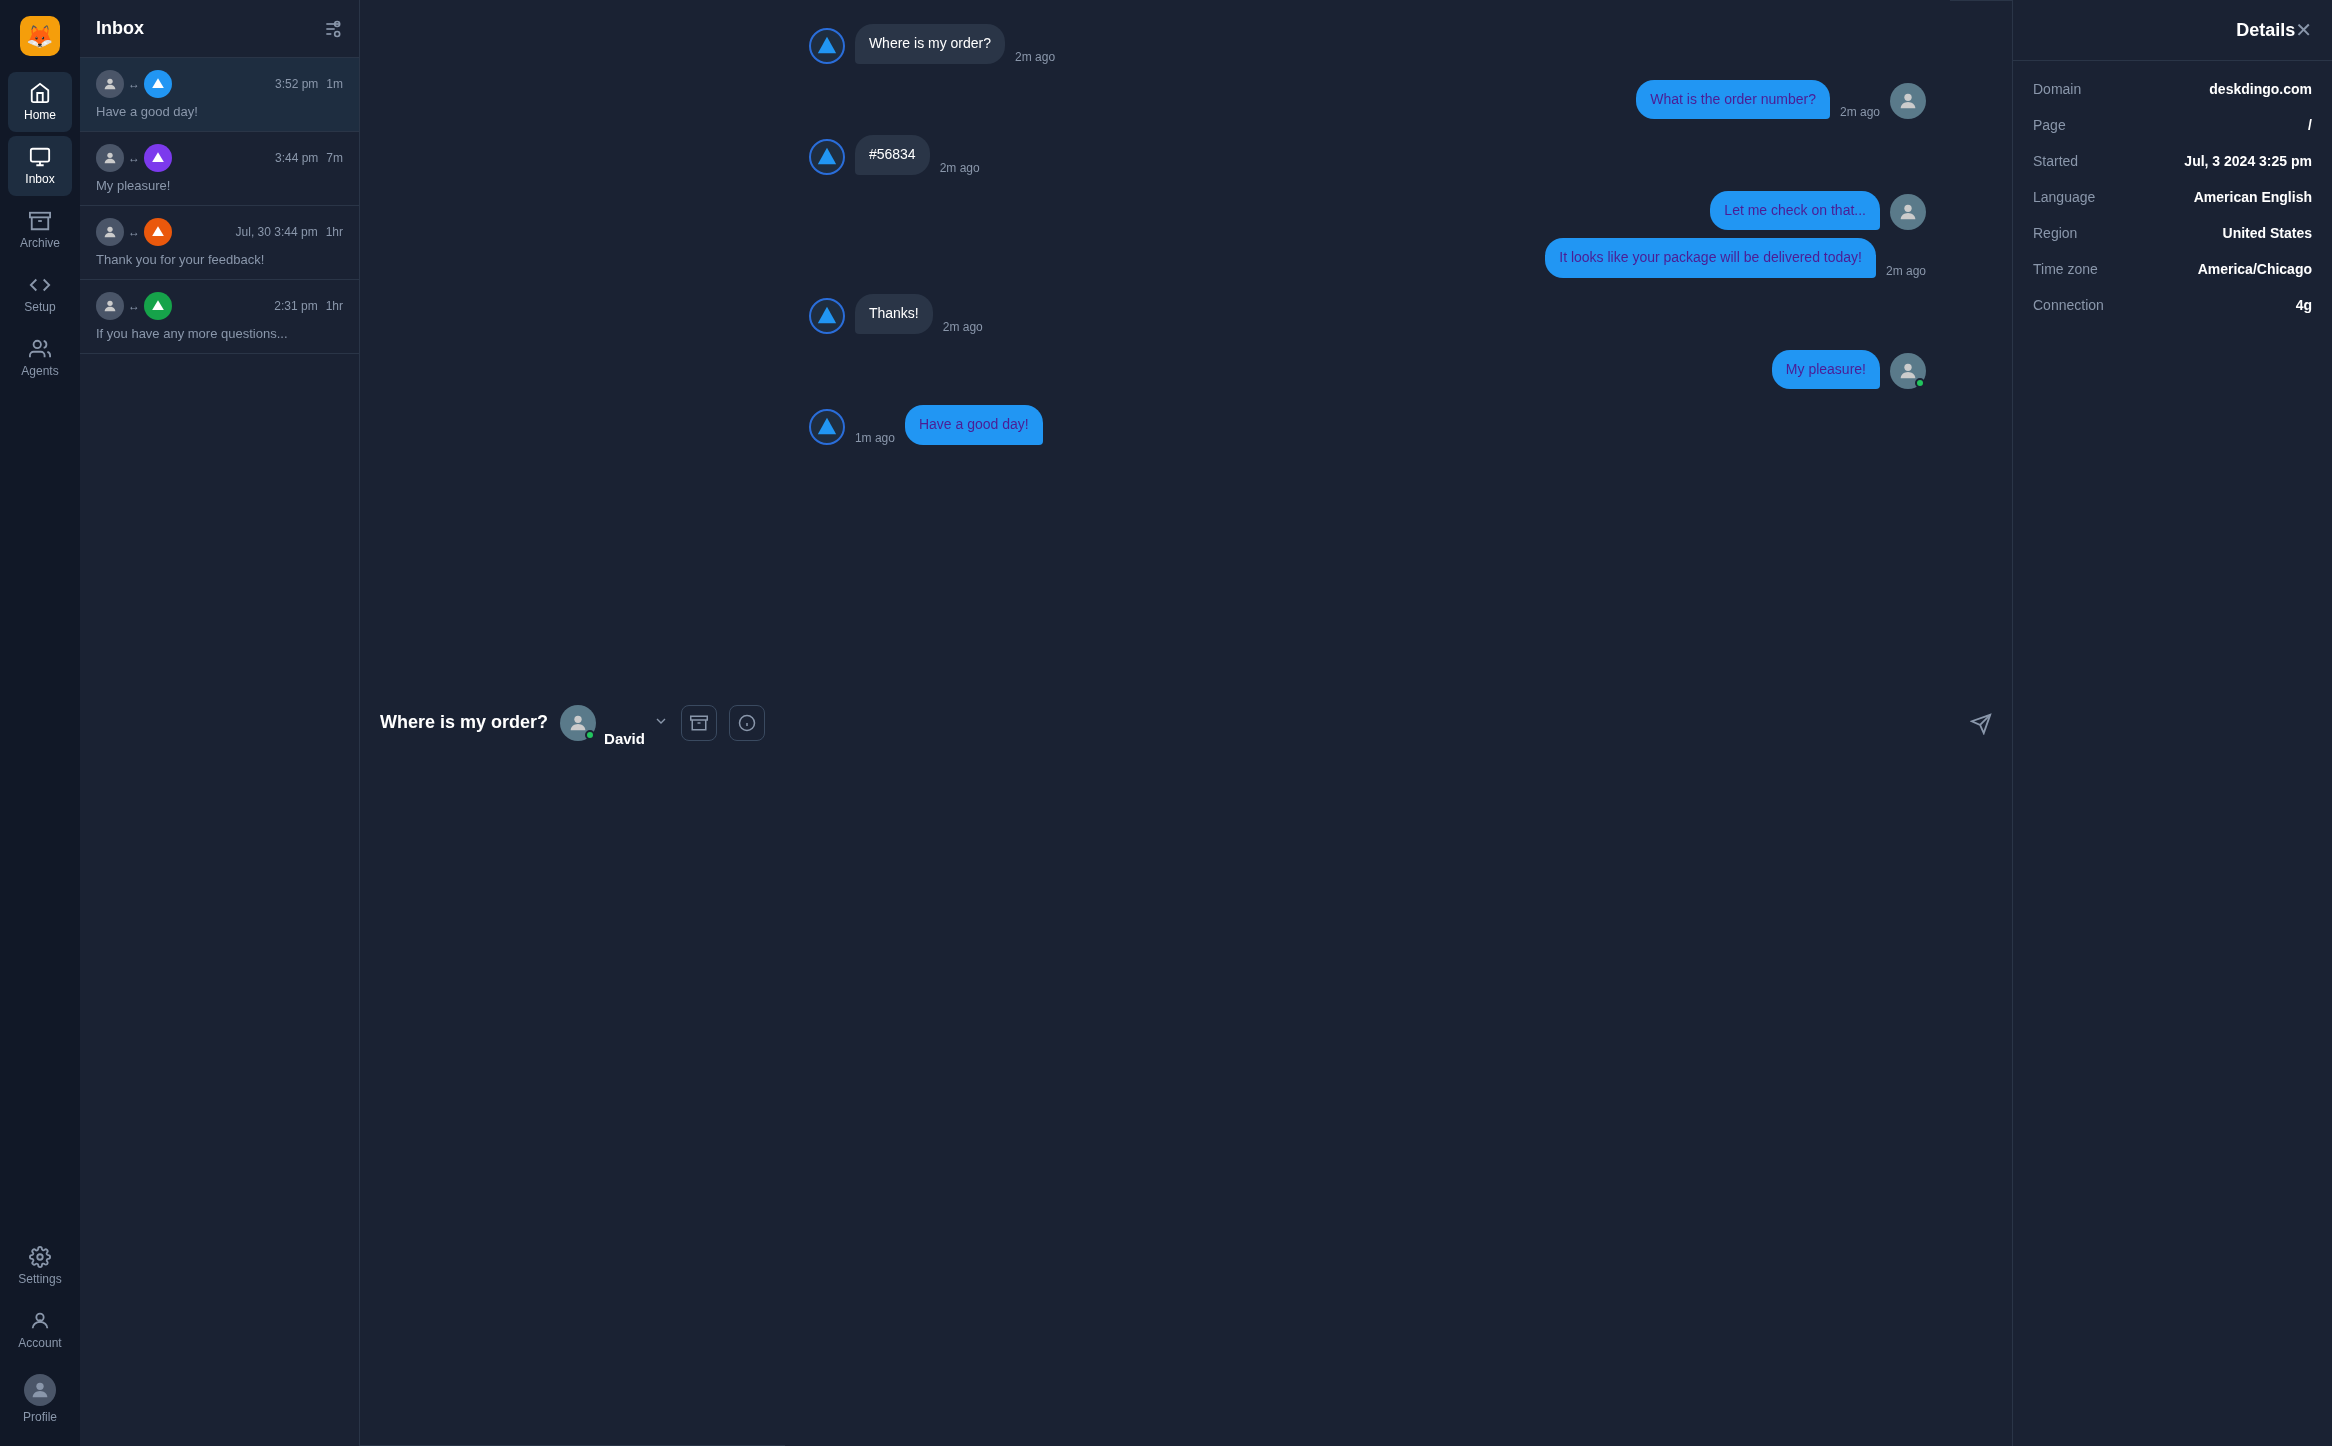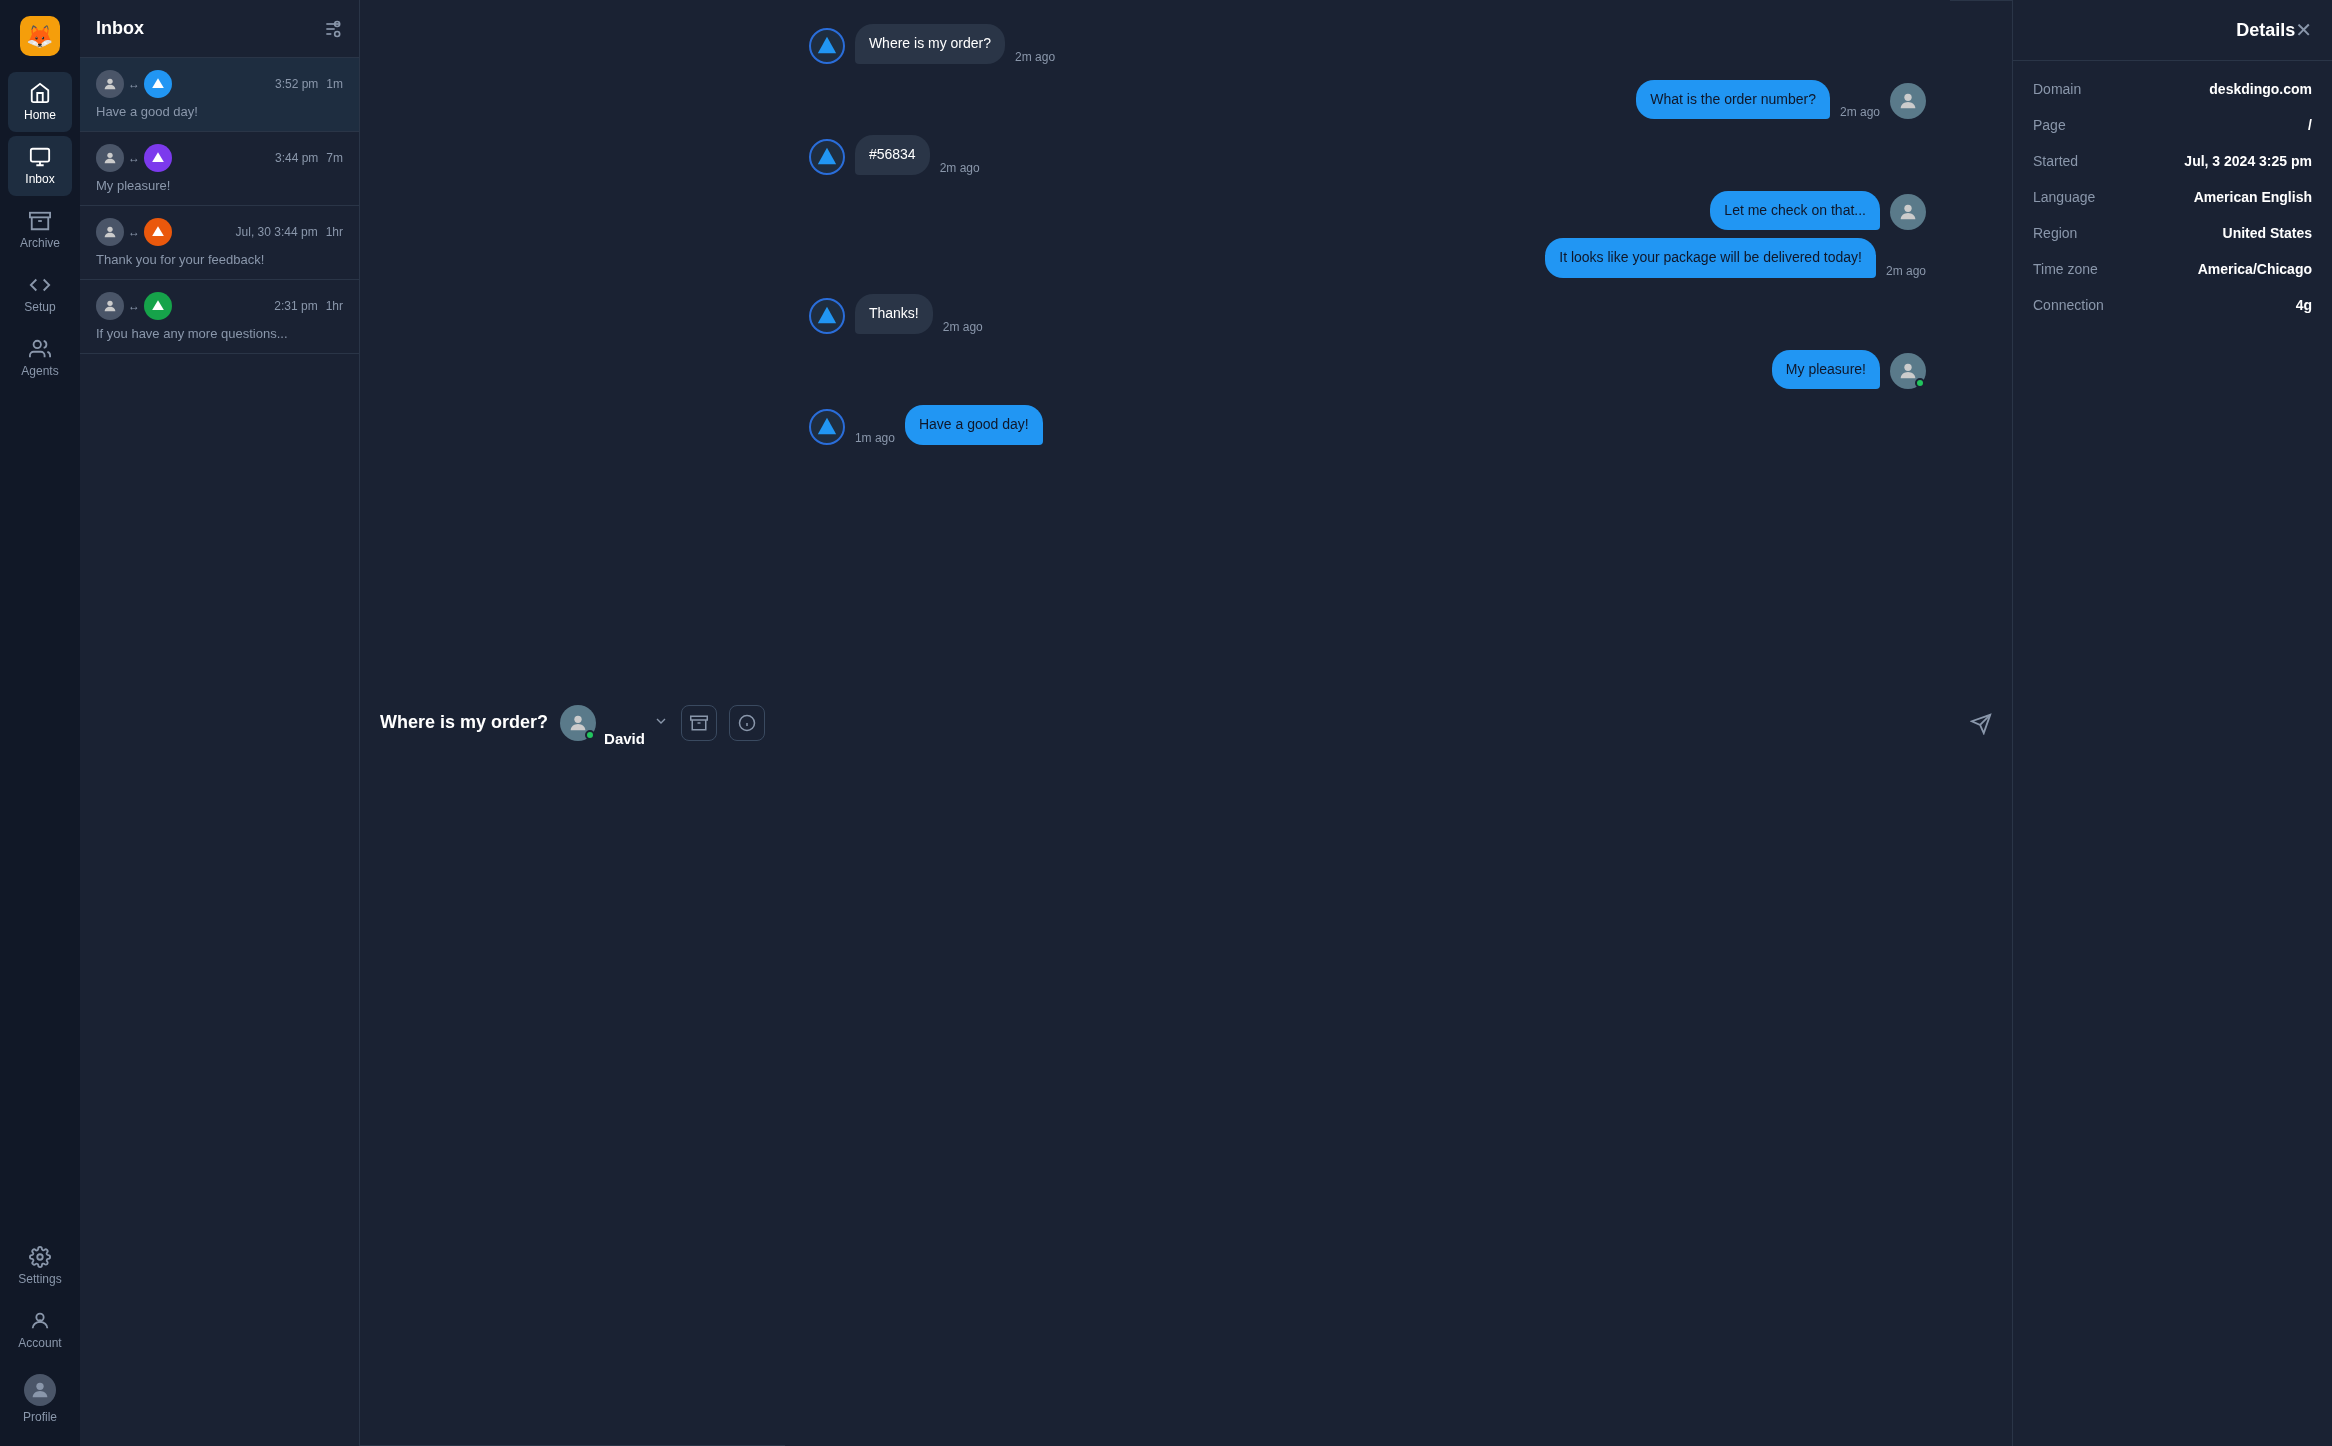--- a/index.html
+++ b/index.html
@@ -120,21 +120,21 @@
       gap: 16px;
     }
     .bubble {
       padding: 10px 14px;
       border-radius: 18px;
       font-size: 14px;
       max-width: 400px;
       line-height: 1.4;
     }
     .bubble.agent { background: #2a3547; color: #fff; border-bottom-left-radius: 4px; }
-    .bubble.user { background: #2196f3; color: #0f172a; border-bottom-right-radius: 4px; }
+    .bubble.user { background: #2196f3; color: #4c1d95; border-bottom-right-radius: 4px; }
     .msg-time { color: #8a97ab; font-size: 12px; white-space: nowrap; }
     .chat-input-area {
       border-top: 1px solid #2a3547;
       padding: 16px 20px;
       display: flex;
       align-items: center;
       gap: 12px;
     }
     .chat-input {
       flex: 1;

